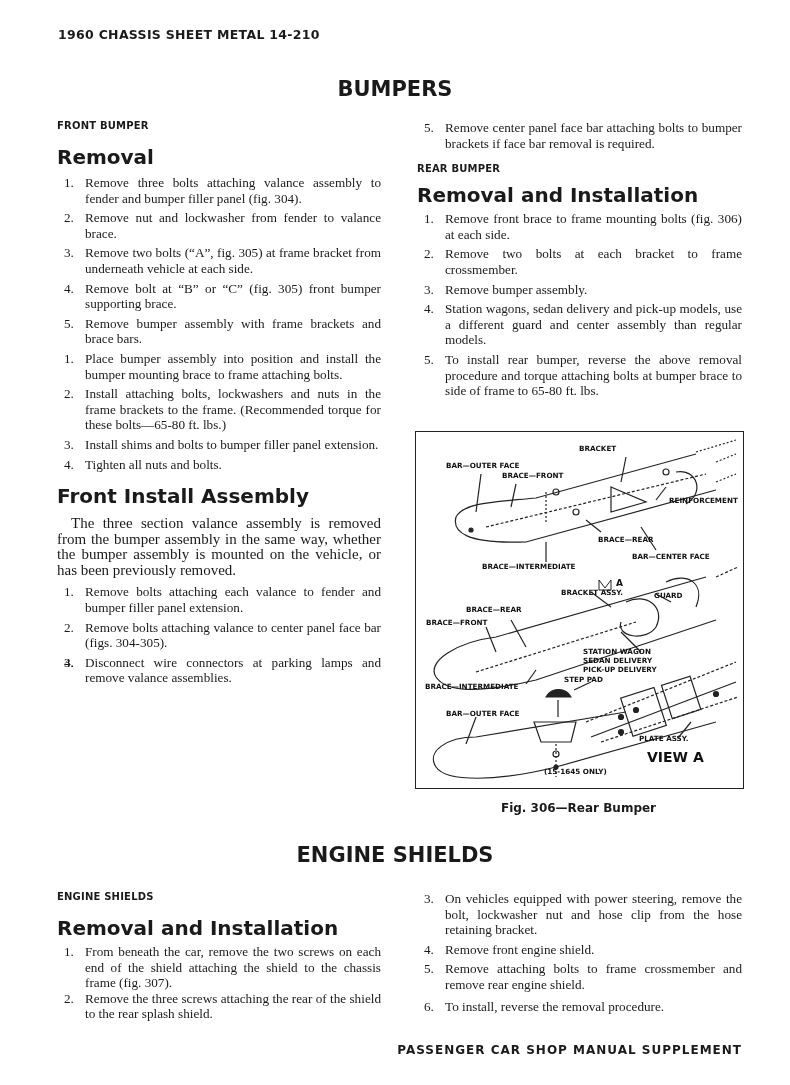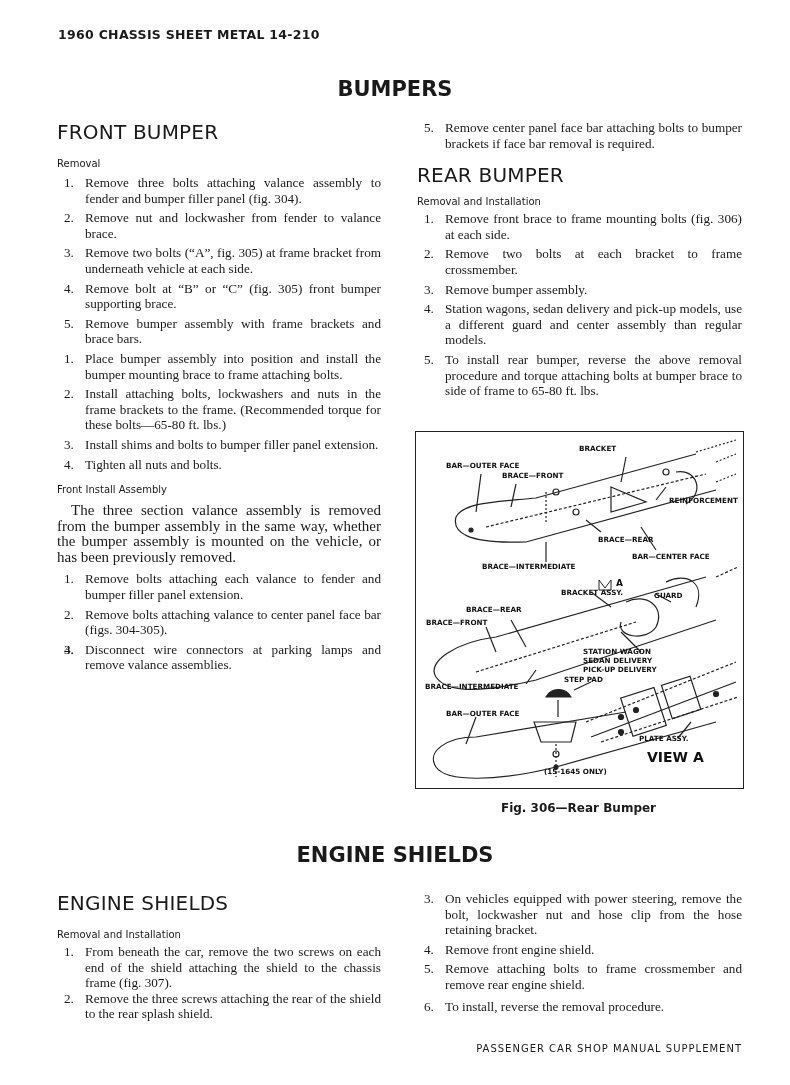--- a/index.html
+++ b/index.html
@@ -2,31 +2,31 @@
 <html><head>
 <meta charset="utf-8">
 <style>
   html, body { margin: 0; padding: 0; background: #ffffff; }
   body { width: 790px; height: 1085px; position: relative; overflow: hidden; color: #1a1a1a; }
   .sans { font-family: "DejaVu Sans", "Liberation Sans", sans-serif; }
   .serif { font-family: "Liberation Serif", "DejaVu Serif", serif; }
   .abs { position: absolute; }
   .running-head { left: 58px; top: 27px; font-size: 12.5px; font-weight: bold; letter-spacing: 0.3px; }
   .main-title { font-size: 21px; font-weight: bold; text-align: center; width: 790px; left: 0; }
-  .h1 { font-size: 20px; font-weight: normal; letter-spacing: 0.2px; }
-  .h2 { font-size: 10px; font-weight: normal; }
+  .h1 { font-size: 10px; font-weight: bold; letter-spacing: 0.2px; }
+  .h2 { font-size: 20px; font-weight: bold; }
   .col { position: absolute; }
   ol.steps { list-style: none; margin: 0; padding: 0; }
   ol.steps li { position: relative; padding-left: 28px; font-size: 13.2px; line-height: 15.6px; text-align: justify; margin-bottom: 4px; }
   ol.steps li .num { position: absolute; left: 7px; top: 0; }
   p.para { margin: 0; font-size: 15px; line-height: 15.6px; text-align: justify; text-indent: 14px; }
   .figure-box { position: absolute; left: 415px; top: 431px; width: 329px; height: 358px; border: 1.5px solid #222; box-sizing: border-box; text-align: center; }
   .fig-label { position: absolute; font-family: "DejaVu Sans", sans-serif; font-size: 7.2px; font-weight: bold; white-space: nowrap; color: #111; }
   .fig-caption { position: absolute; left: 415px; width: 327px; top: 801px; text-align: center; font-size: 12px; font-weight: bold; }
-  .footer { right: 48px; top: 1043px; font-size: 10px; letter-spacing: 1px; font-weight: normal; }
+  .footer { right: 48px; top: 1043px; font-size: 12px; letter-spacing: 1px; font-weight: bold; }
   svg.illus { position: absolute; left: 0; top: 0; }
 </style>
 </head>
 <body>
 
 <div class="abs sans running-head">1960 CHASSIS SHEET METAL 14-210</div>
 
 <div class="abs sans main-title" style="top:77px;">BUMPERS</div>
 
 <div class="col" style="left:57px; top:120px; width:324px;">

